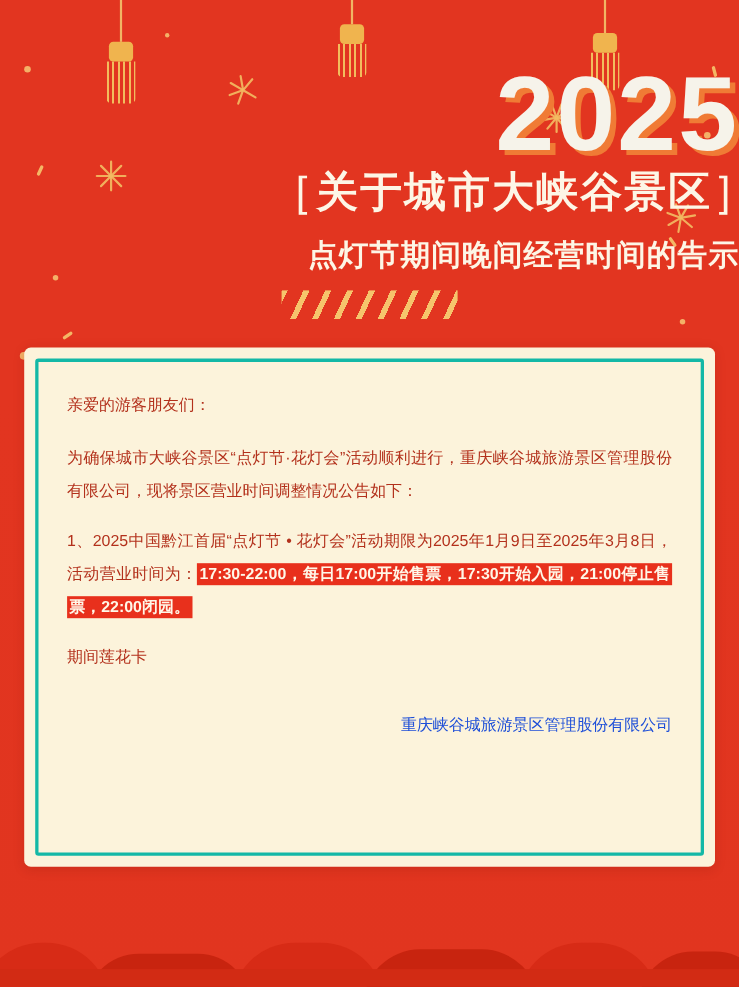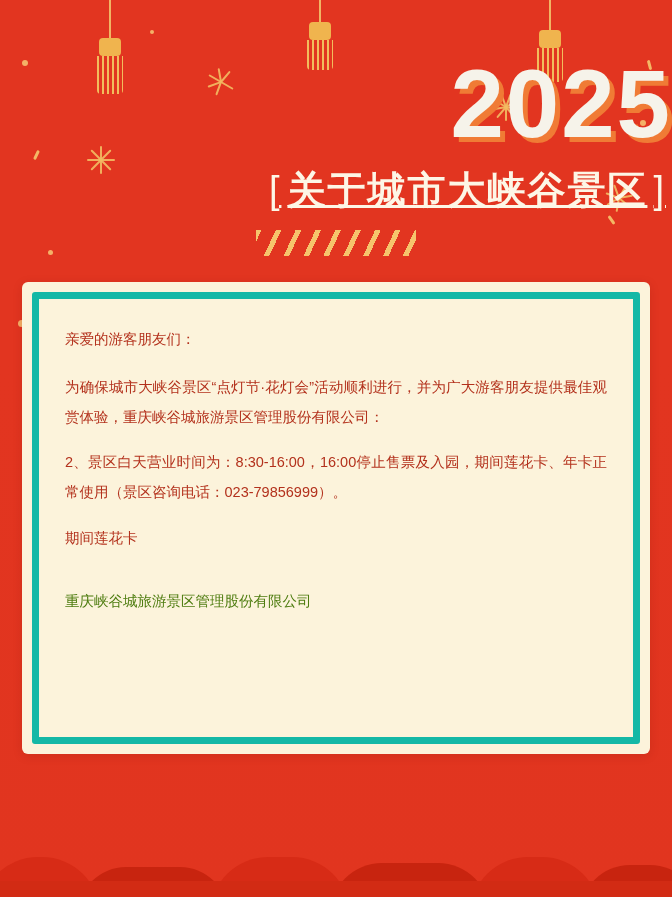--- a/index.html
+++ b/index.html
@@ -90,26 +90,25 @@
   .year {
     font-size: 96px;
     font-weight: bold;
     line-height: .95;
     color: #f6f3ea;
     letter-spacing: 2px;
     font-family: "Liberation Sans", sans-serif;
     text-shadow: 5px 5px 0 #f07b35;
   }
   .title-main {
-    margin-top: 16px;
+    margin-top: 0;
     font-size: 38px;
     font-weight: bold;
     color: #fdf6e6;
     letter-spacing: 2px;
-    text-decoration: underline;
   }
   .title-main .brk {
     color: #fdf6e6;
     font-weight: normal;
     padding: 0 6px;
   }
   .title-sub {
     margin-top: 14px;
     font-size: 27px;
     font-weight: bold;
@@ -126,21 +125,21 @@
   .card-wrap {
     position: relative;
     margin: 26px 22px 0;
     background: #fcf3db;
     border-radius: 6px;
     padding: 10px;
     z-index: 6;
     box-shadow: 0 2px 10px rgba(120, 20, 10, .18);
   }
   .card {
-    border: 7px solid #14b8a6;
+    border: 3px solid #14b8a6;
     border-radius: 3px;
     padding: 26px 26px 22px;
     min-height: 452px;
     box-sizing: border-box;
   }
   .p {
     color: #b3311c;
     font-size: 14.5px;
     line-height: 2.05;
     margin: 0 0 16px;
@@ -151,21 +150,22 @@
     background: #e8301c;
     color: #fff7e8;
     font-weight: bold;
     padding: 2px 2px;
     line-height: 2.0;
     box-decoration-break: clone;
     -webkit-box-decoration-break: clone;
   }
   .sign {
     margin-top: 34px;
-    color: #4d7c0f;
+    text-align: right;
+    color: #1d4ed8;
     font-size: 14.5px;
     line-height: 1.9;
   }
   
   .bottom-deco {
     position: absolute;
     left: 0; right: 0; bottom: 0;
     height: 62px;
     z-index: 4;
   }
@@ -254,28 +254,29 @@
   <div class="spark" style="left:35px; top:150px; transform:rotate(25deg);"></div>
   <div class="spark" style="left:610px; top:215px; transform:rotate(-35deg);"></div>
   <div class="spark" style="left:60px; top:300px; transform:rotate(55deg);"></div>
   <div class="spark" style="left:648px; top:60px; transform:rotate(-15deg);"></div>
 
   <div class="header">
     <div class="year">2025</div>
     <div class="title-main">
       <span class="brk">[</span><span>关于城市大峡谷景区</span><span class="brk">]</span>
     </div>
+    <div class="title-sub">点灯节期间晚间经营时间的告示</div>
     <div class="slashes"></div>
   </div>
 
   <div class="card-wrap">
     <div class="card">
       <p class="p greet">亲爱的游客朋友们：</p>
-      <p class="p">为确保城市大峡谷景区“点灯节·花灯会”活动顺利进行，并为广大游客朋友提供最佳观赏体验，重庆峡谷城旅游景区管理股份有限公司：</p>
-      <p class="p">2、景区白天营业时间为：8:30-16:00，16:00停止售票及入园，期间莲花卡、年卡正常使用（景区咨询电话：023-79856999）。</p>
+      <p class="p">为确保城市大峡谷景区“点灯节·花灯会”活动顺利进行，重庆峡谷城旅游景区管理股份有限公司，现将景区营业时间调整情况公告如下：</p>
+      <p class="p"><span class="bold">1、2025中国黔江首届“点灯节 • 花灯会”活动期限为2025年1月9日至2025年3月8日</span><span>，活动营业时间为：</span><span class="hl">17:30-22:00，每日17:00开始售票，17:30开始入园，21:00停止售票，22:00闭园。</span></p>
       <p class="p">期间莲花卡</p>
       <div class="sign">
         <div>重庆峡谷城旅游景区管理股份有限公司</div>
       </div>
     </div>
   </div>
 
   <div class="bottom-deco">
     <div class="cloud" style="left:-20px;"></div>
     <div class="cloud alt" style="left:78px; width:150px; height:48px;"></div>

